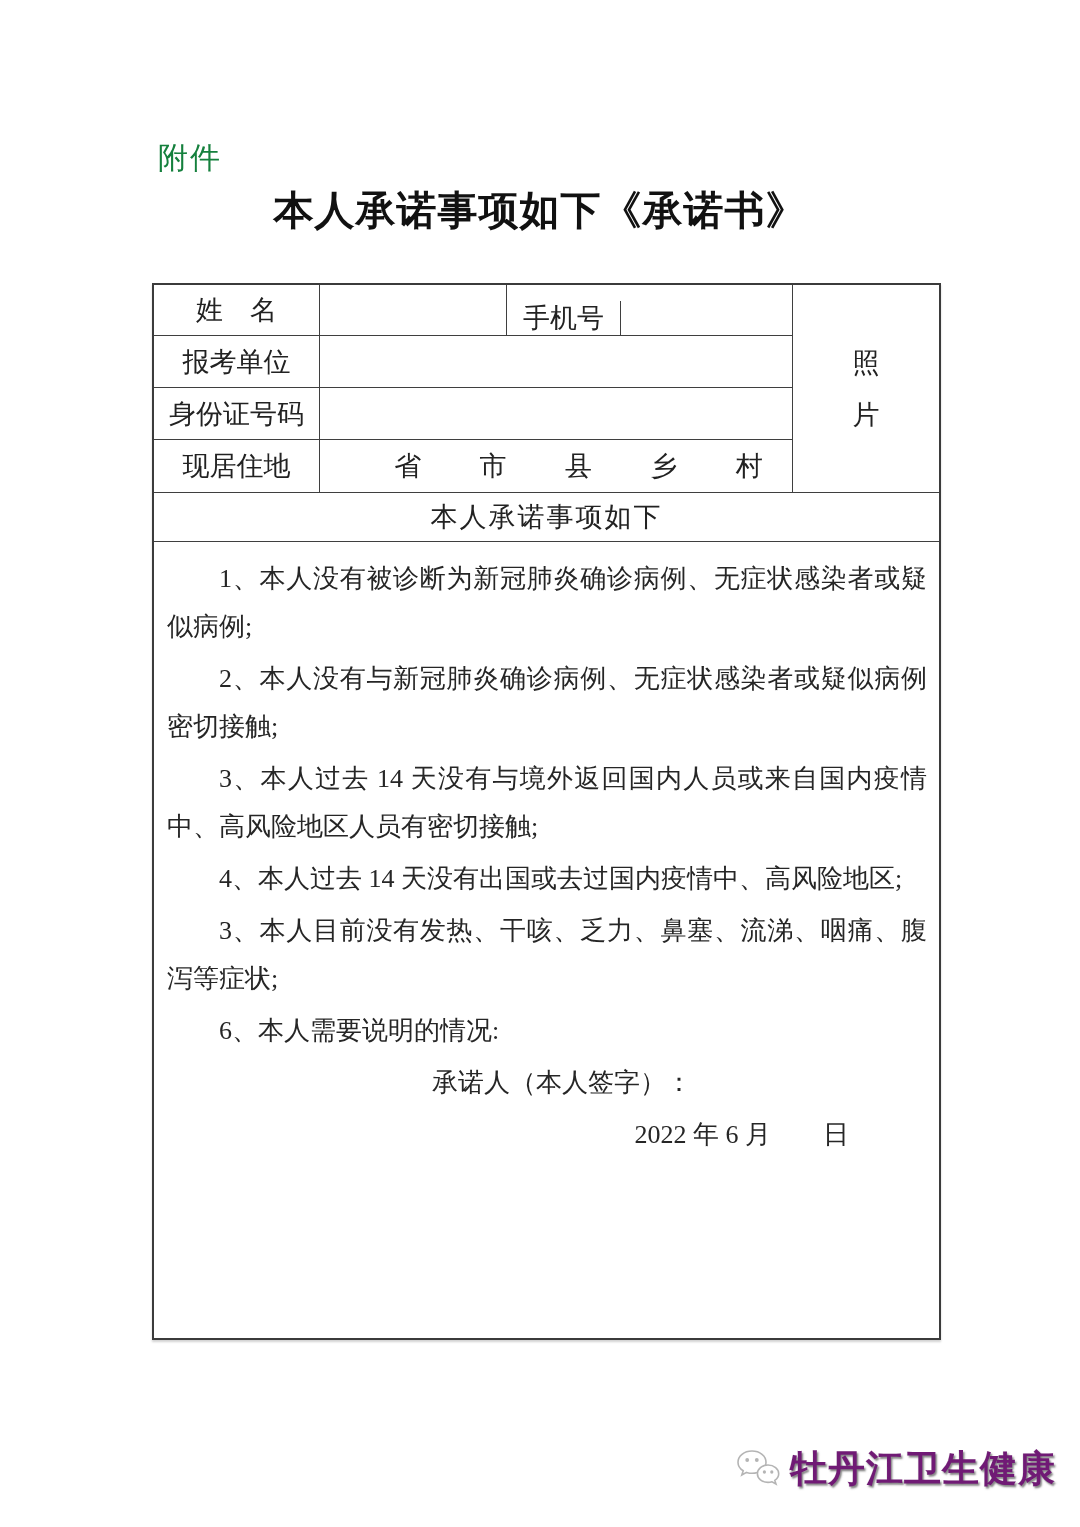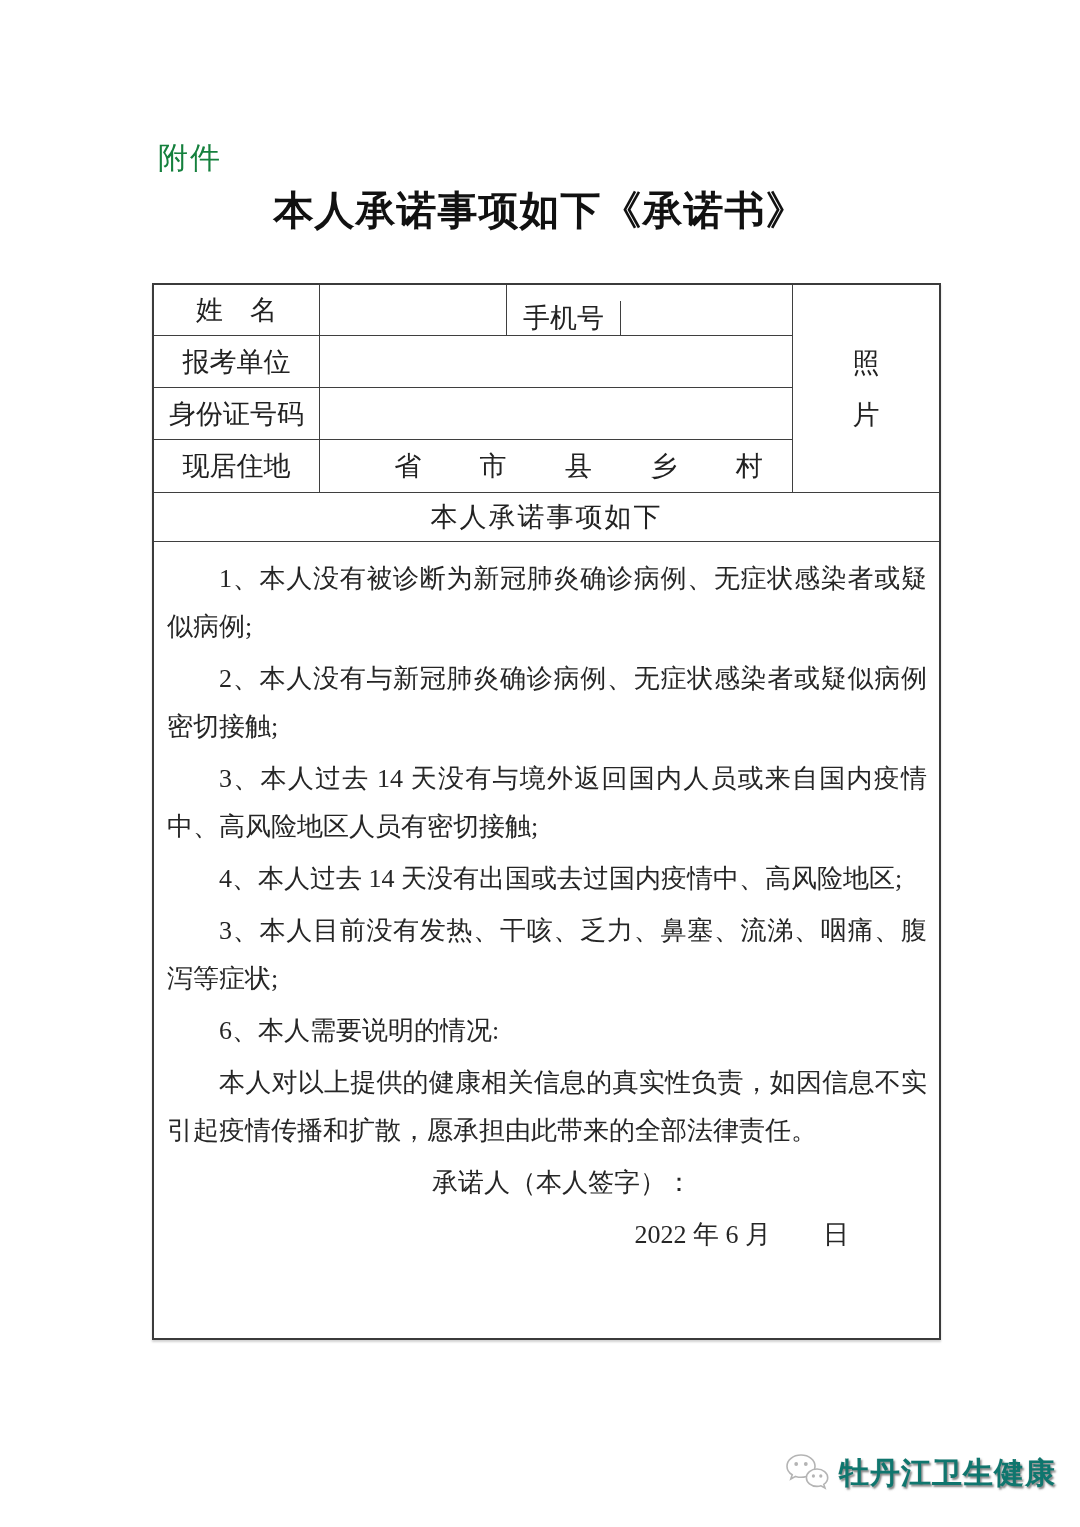--- a/index.html
+++ b/index.html
@@ -64,22 +64,22 @@
   .declaration { margin-top: 96px; }
   .signature-line { text-align: center; text-indent: 0 !important; padding-left: 30px; }
   .date-line { text-align: right; text-indent: 0 !important; padding-right: 78px; }
   .footer-brand {
     position: absolute; right: 24px; bottom: 33px;
     display: flex; align-items: center; gap: 9px;
   }
   .wechat-icon { width: 46px; height: 42px; opacity: 0.85; }
   .brand-text {
     font-family: "Liberation Sans", "DejaVu Sans", sans-serif;
-    font-size: 30px; font-weight: bold;
-    color: #0f766e;
+    font-size: 37px; font-weight: bold;
+    color: #701a75;
     text-shadow: 1.5px 1.5px 2px rgba(90,90,90,0.75), -0.5px -0.5px 0 rgba(200,200,200,0.4);
     letter-spacing: 1px;
   }
 </style>
 </head>
 <body>
 
 <div class="attachment">附件</div>
 
 <h1 class="doc-title">本人承诺事项如下《承诺书》</h1>
@@ -121,21 +121,20 @@
 
   <div class="commit-header">本人承诺事项如下</div>
 
   <div class="content-cell">
     <p>1、本人没有被诊断为新冠肺炎确诊病例、无症状感染者或疑似病例;</p>
     <p>2、本人没有与新冠肺炎确诊病例、无症状感染者或疑似病例密切接触;</p>
     <p>3、本人过去 14 天没有与境外返回国内人员或来自国内疫情中、高风险地区人员有密切接触;</p>
     <p>4、本人过去 14 天没有出国或去过国内疫情中、高风险地区;</p>
     <p>3、本人目前没有发热、干咳、乏力、鼻塞、流涕、咽痛、腹泻等症状;</p>
     <p>6、本人需要说明的情况:</p>
-    <p class="declaration">本人对以上提供的健康相关信息的真实性负责，如因信息不实引起疫情传播和扩散，愿承担由此带来的全部法律责任。</p>
     <p class="signature-line">承诺人（本人签字）：</p>
     <p class="date-line">2022 年 6 月　　日</p>
   </div>
 
 </div>
 
 <div class="footer-brand">
   <svg class="wechat-icon" viewBox="0 0 46 42" xmlns="http://www.w3.org/2000/svg">
     <g fill="#ffffff" stroke="#a8a8a8" stroke-width="1.6">
       <path d="M17,3 C9,3 3,8 3,14.2 C3,17.8 5,20.8 8.2,22.8 L6.8,27 L11.6,24.4 C13.3,24.9 15.1,25.3 17,25.3 C25,25.3 31,20.4 31,14.2 C31,8 25,3 17,3 Z"></path>

